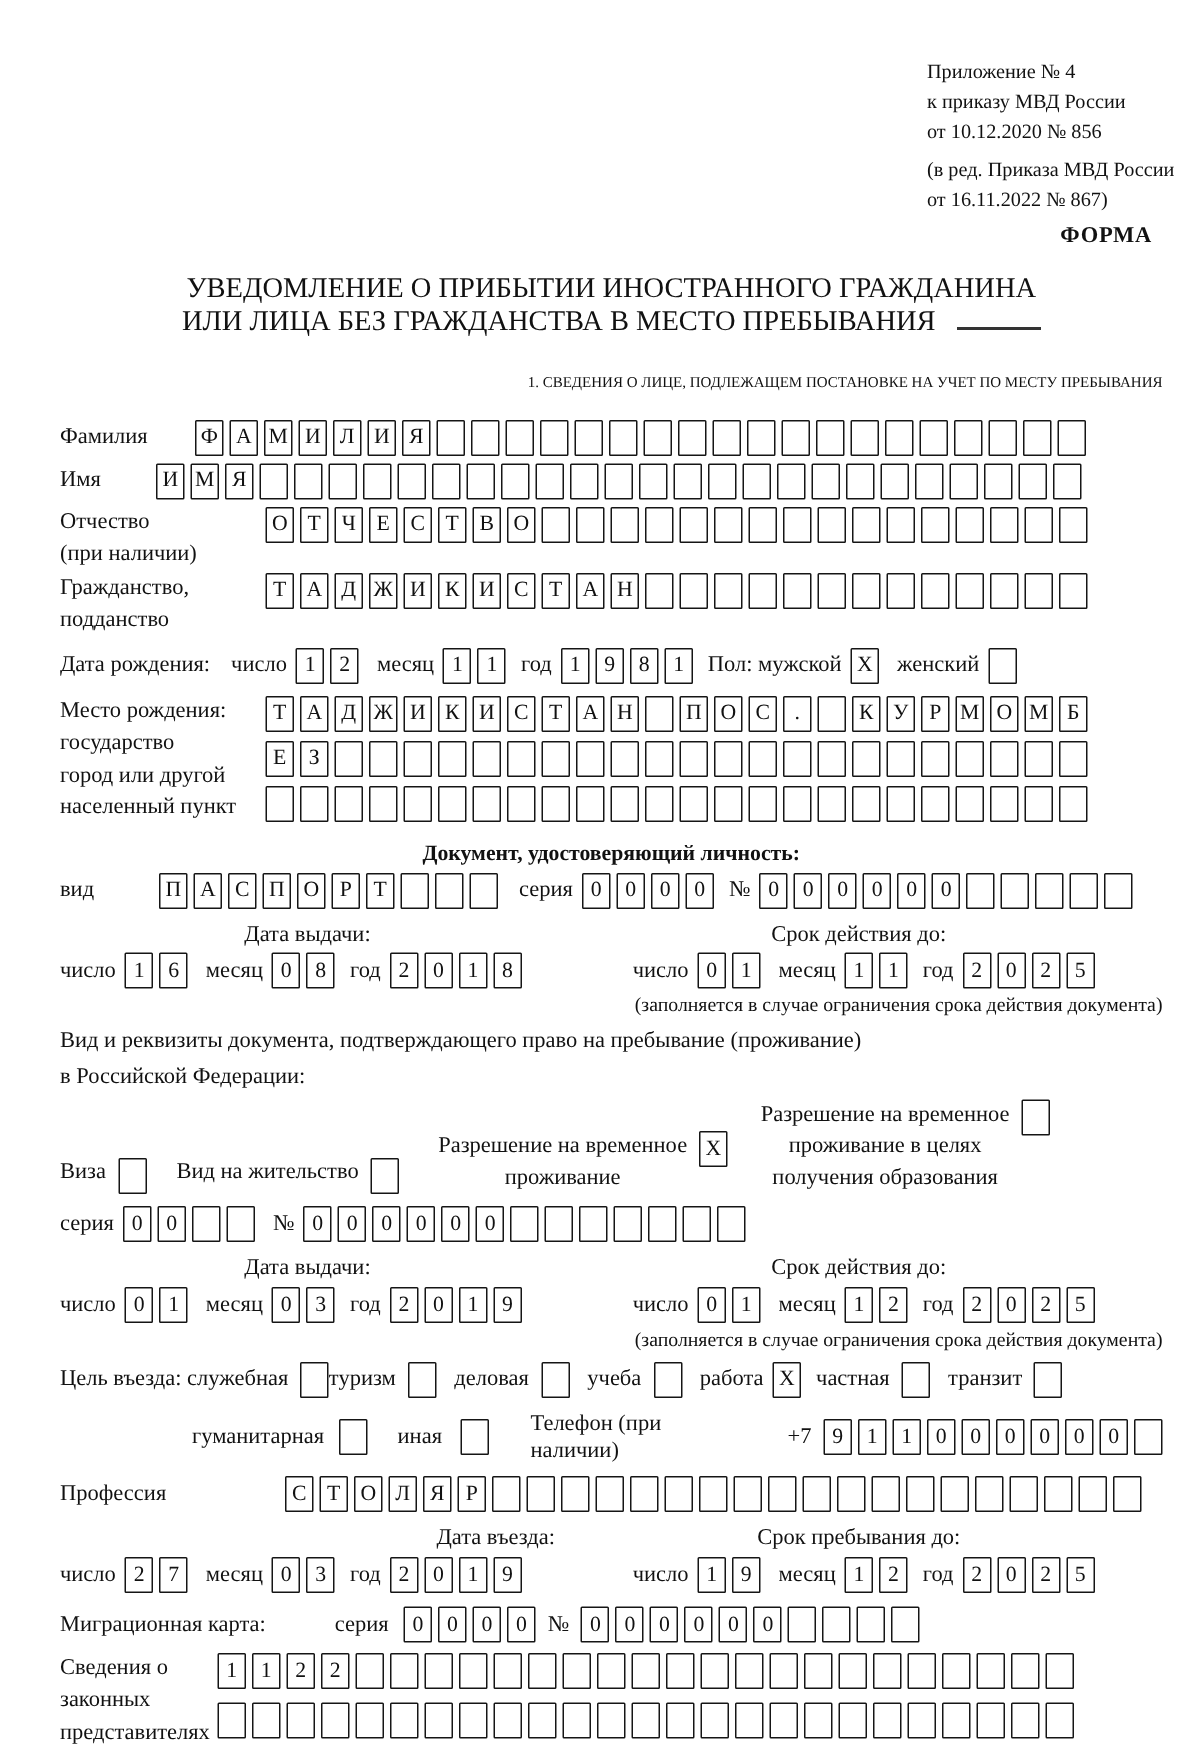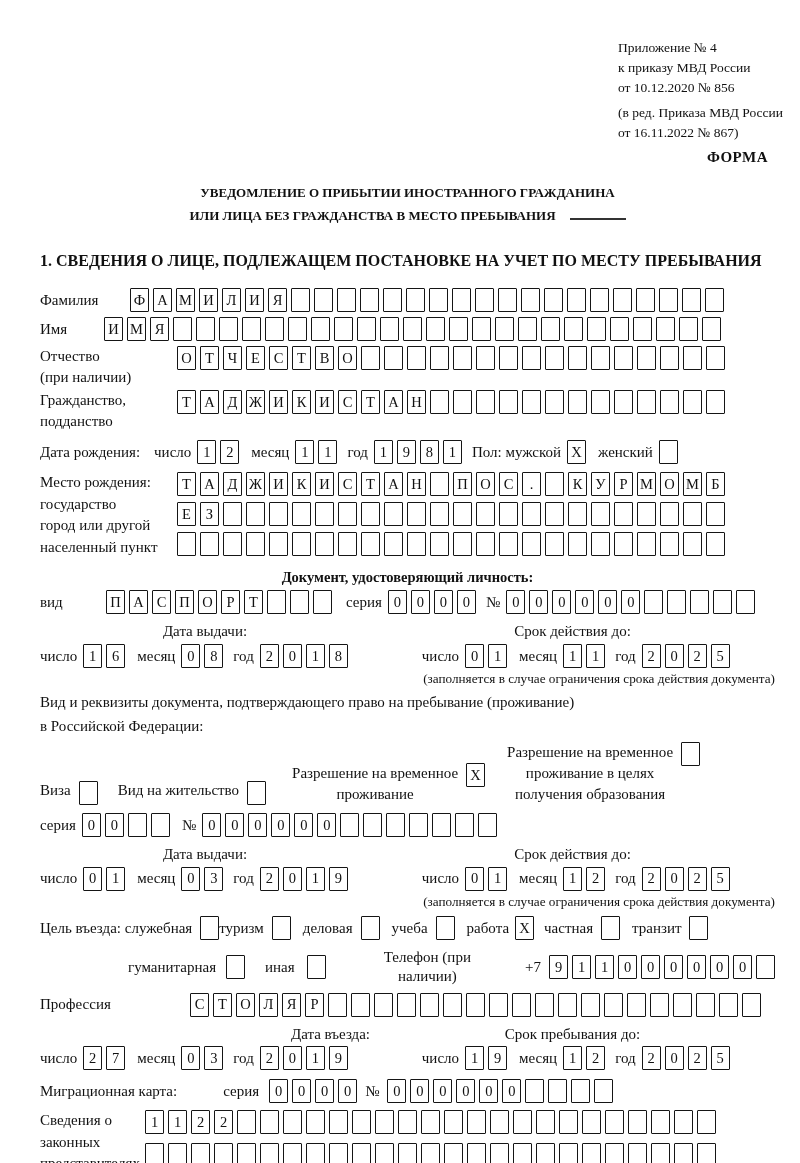--- a/index.html
+++ b/index.html
@@ -5,23 +5,23 @@
   html,body{margin:0;padding:0;background:#ffffff;}
   .page{
     width:800px;height:1163px;box-sizing:border-box;position:relative;
     background:#fff;color:#111;overflow:hidden;
     font-family:"Liberation Serif","DejaVu Serif",serif;
     padding:36px 25px 0 40px;font-size:15px;line-height:1.25;
   }
   .annex{position:absolute;left:618px;top:38px;font-size:13.5px;line-height:20px;}
   .annex .gap{height:5px;}
   .forma{position:absolute;right:32px;top:148px;font-weight:bold;font-size:15px;letter-spacing:.5px;}
-  .title{margin-top:146px;text-align:center;font-weight:bold;font-size:13px;line-height:22px;}
+  .title{margin-top:146px;text-align:center;font-weight:normal;font-size:19px;line-height:22px;}
   .blank{display:inline-block;width:56px;border-bottom:2px solid #333;height:14px;margin-left:14px;}
-  .sec-heading{margin-top:24px;text-align:left;font-weight:bold;font-size:16px;}
+  .sec-heading{margin-top:24px;text-align:right;font-weight:normal;font-size:10px;}
   .row{display:flex;align-items:center;margin-top:5px;}
   .row.start{align-items:flex-start;}
   .lbl{flex:0 0 auto;}
   .cells{display:flex;gap:4px;flex:0 0 auto;}
   .cell{
     width:17px;height:22px;border:1.7px solid #151515;border-radius:1px;
     display:flex;align-items:center;justify-content:center;
     font-size:14.5px;line-height:1;background:#fff;flex:0 0 auto;
   }
   .two-line{line-height:21px;}
@@ -514,21 +514,21 @@
     <span style="margin-left:10px;">частная</span>
     <div class="cells" style="margin-left:8px;">
         <span class="cell"></span>
       </div>
     <span style="margin-left:12px;">транзит</span>
     <div class="cells" style="margin-left:8px;">
         <span class="cell"></span>
       </div>
   </div>
 
-  <div class="row" style="margin-top:8px;text-align:center;">
+  <div class="row" style="margin-top:8px;">
     <span style="margin-left:88px;">гуманитарная</span>
     <div class="cells" style="margin-left:10px;">
         <span class="cell"></span>
       </div>
     <span style="margin-left:20px;">иная</span>
     <div class="cells" style="margin-left:12px;">
         <span class="cell"></span>
       </div>
     <span style="margin-left:28px;">Телефон (при наличии)</span>
     <span style="margin-left:24px;">+7</span>

